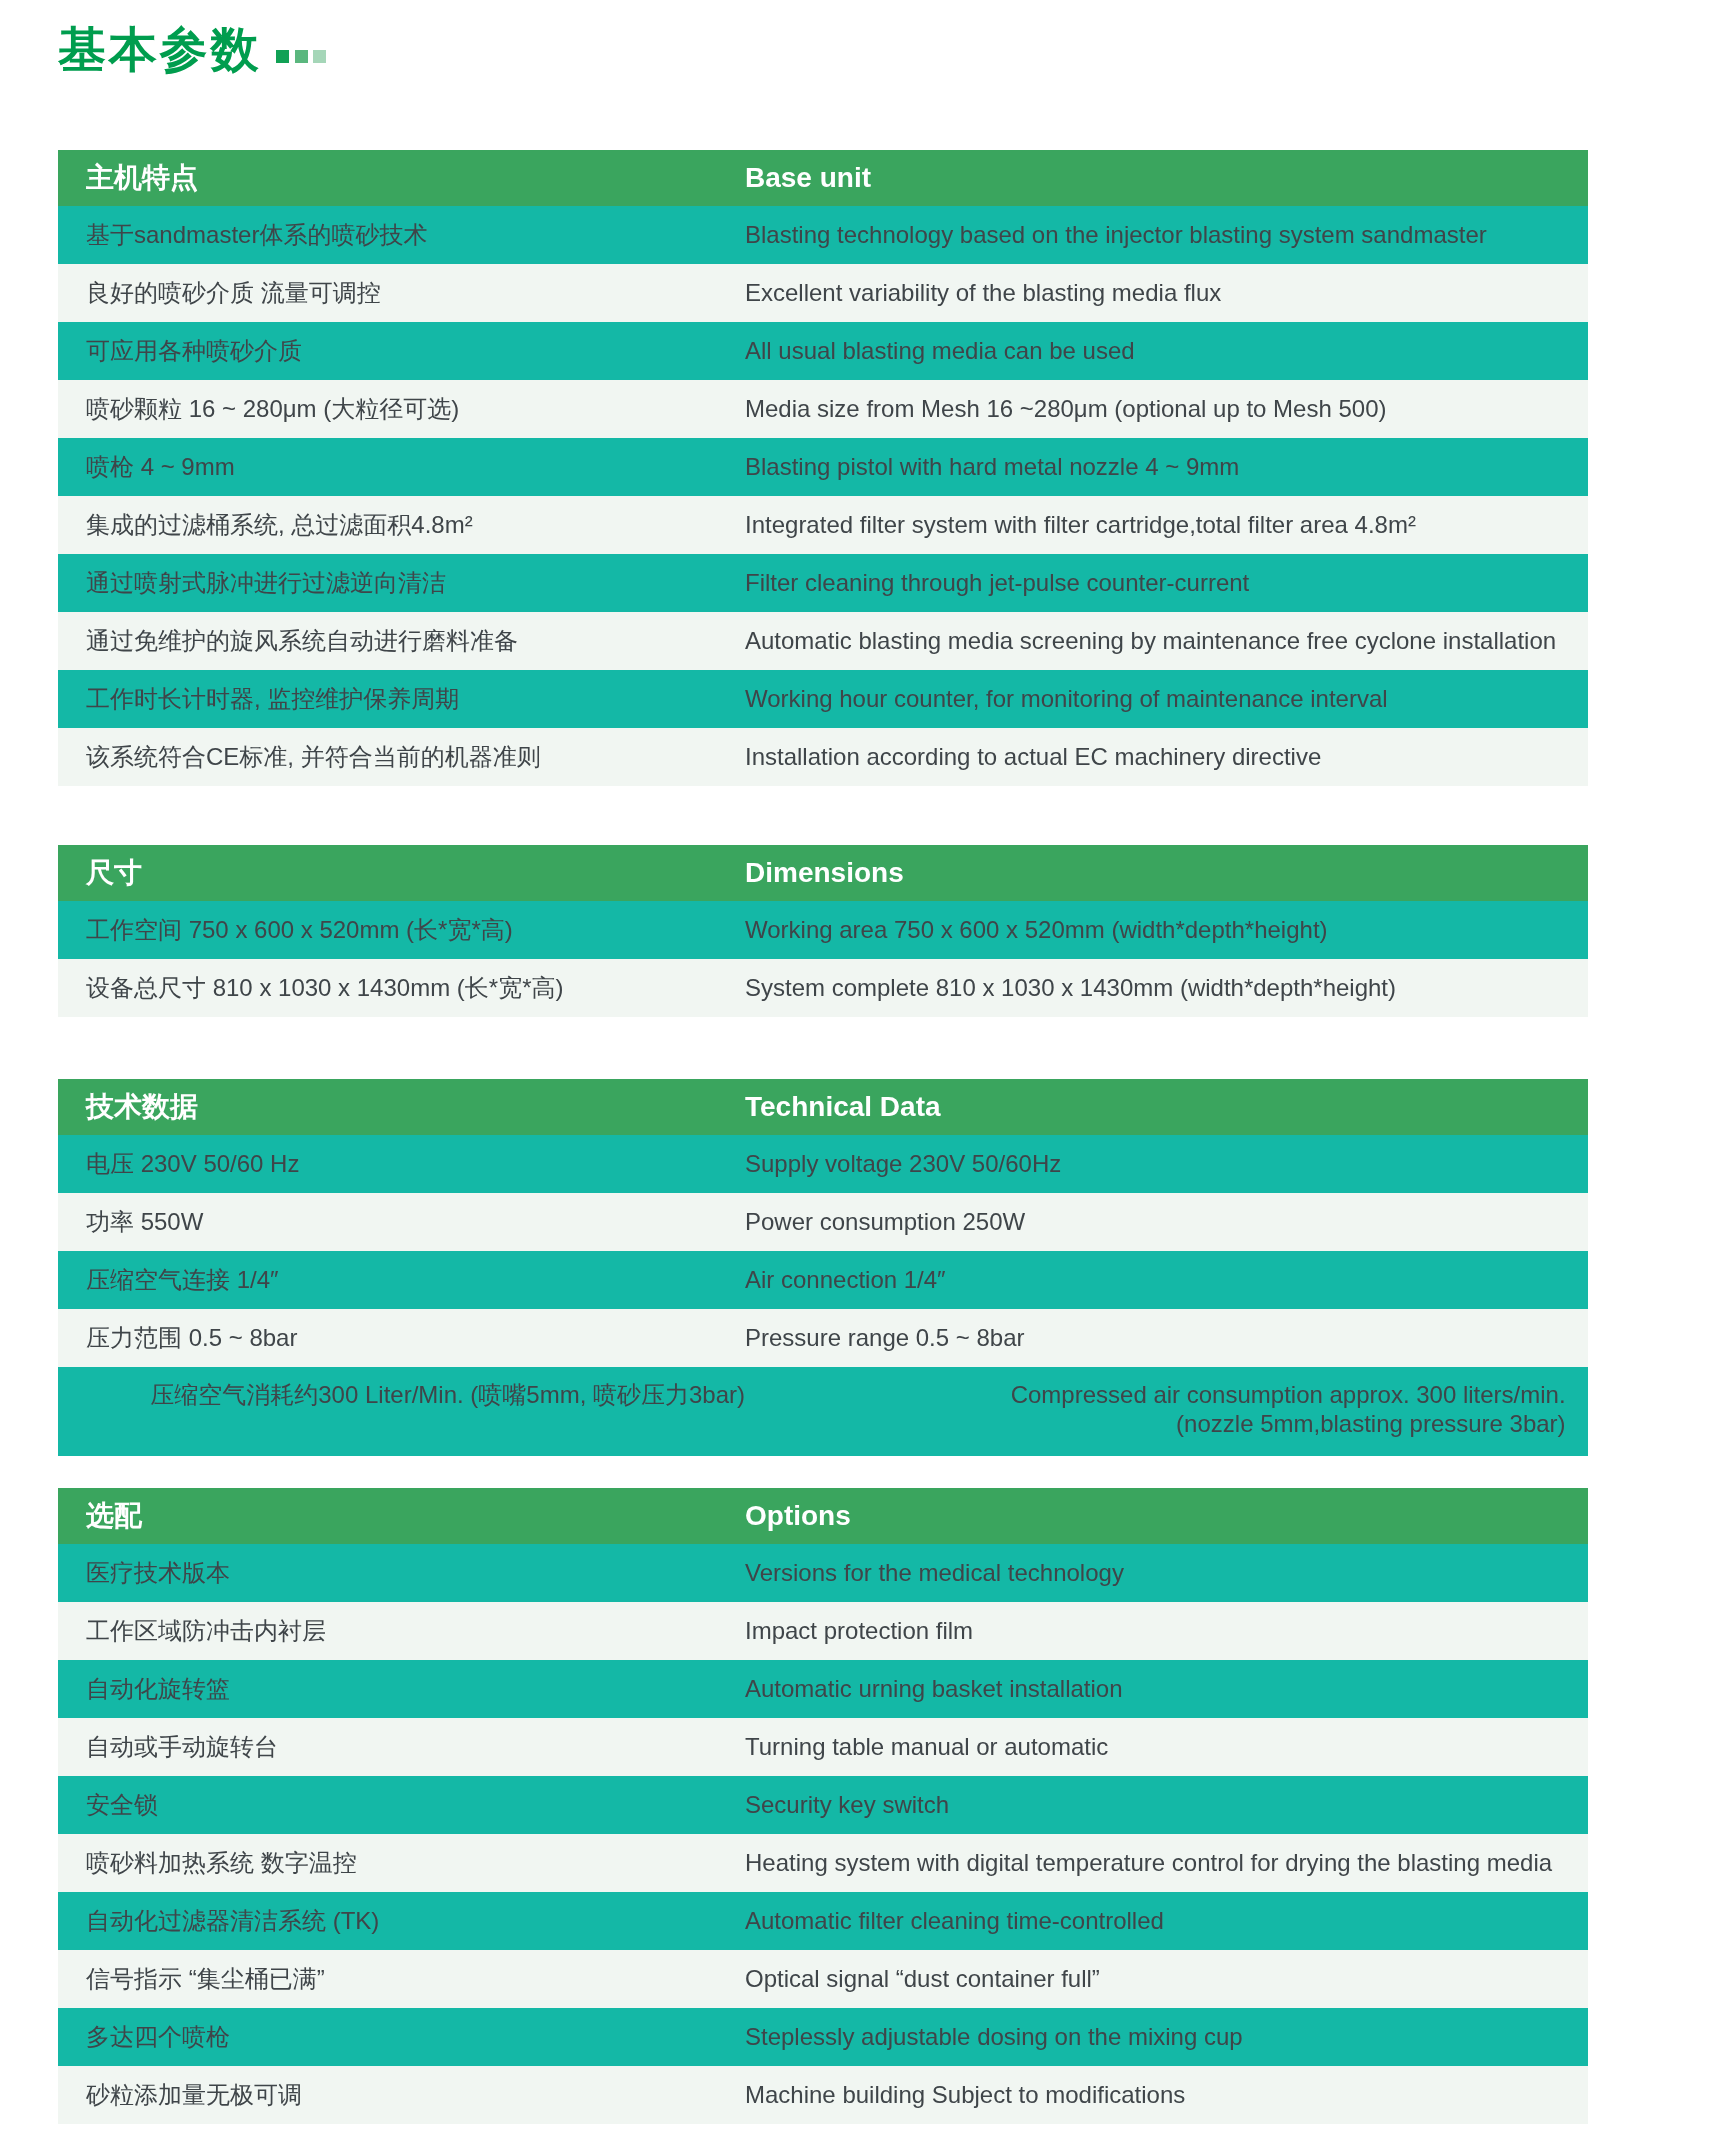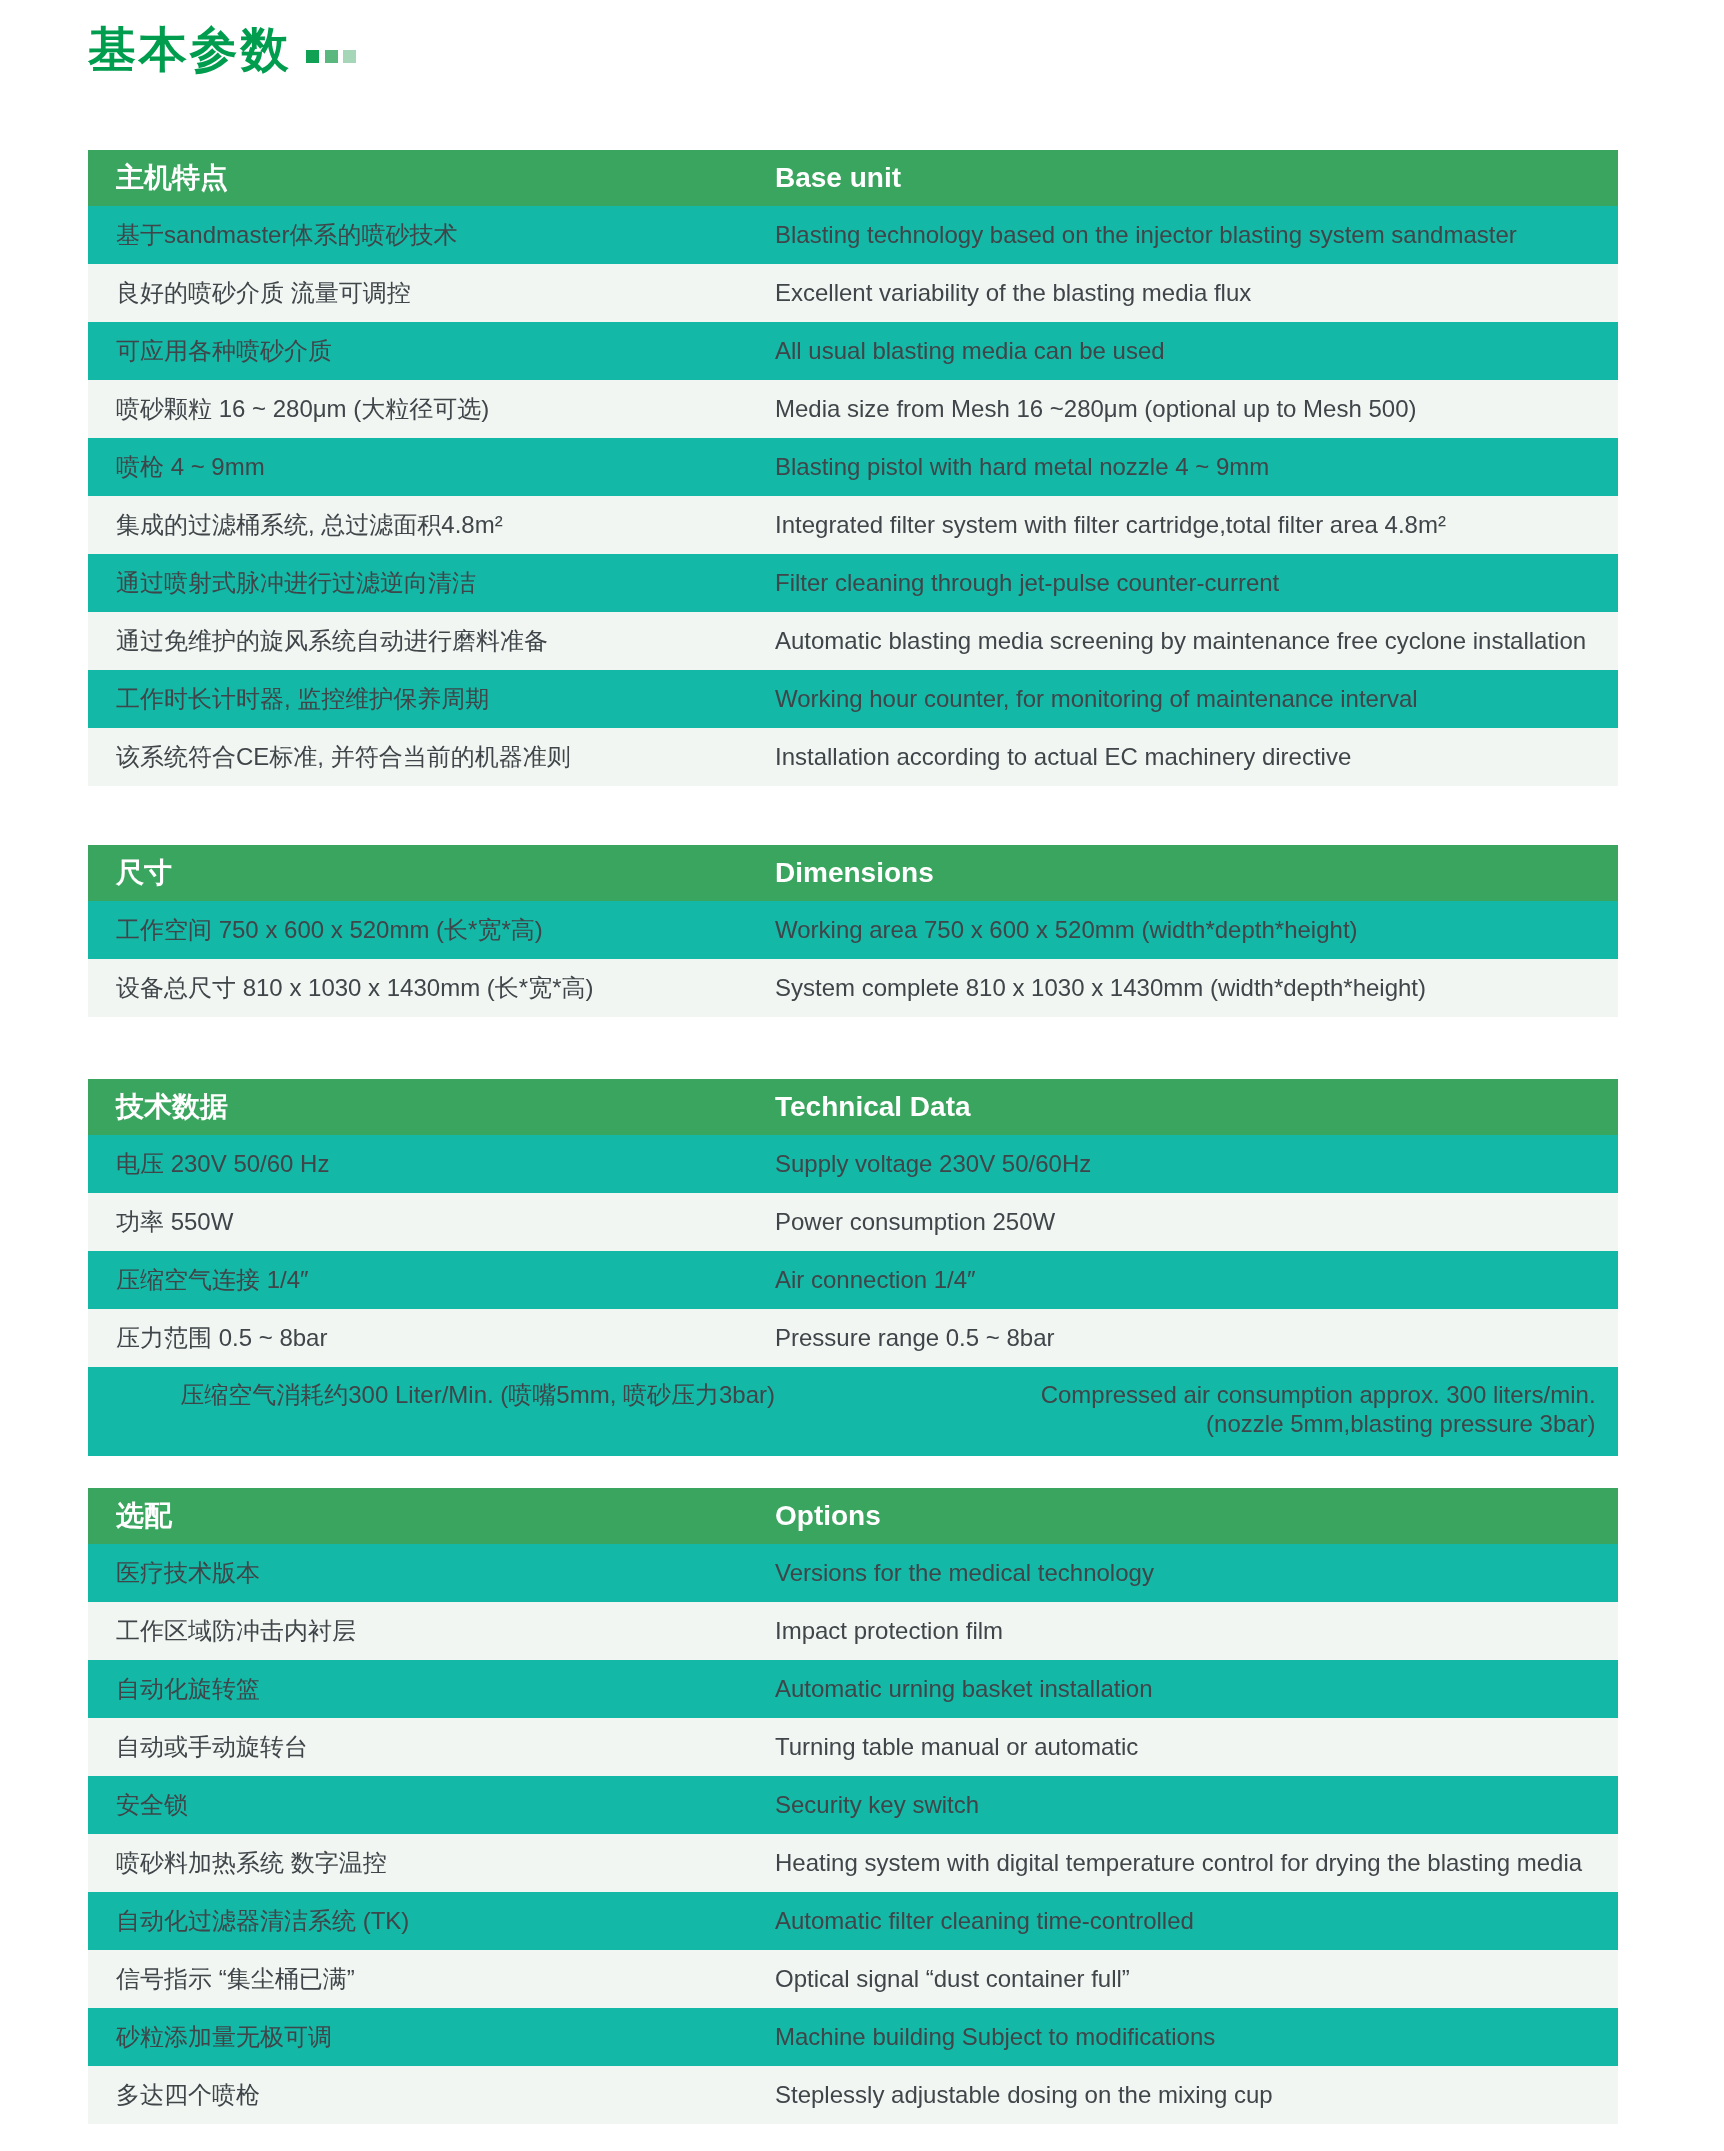--- a/index.html
+++ b/index.html
@@ -9,21 +9,21 @@
     font-family: "Liberation Sans", "DejaVu Sans", sans-serif;
   }
   body {
     width: 1725px;
     height: 2152px;
     position: relative;
     color: #3f4549;
   }
   .content {
     position: absolute;
-    left: 88px;
+    left: 58px;
     top: 0;
     width: 1530px;
   }
   
   .doc-title {
     margin-top: 22.4px;
     height: 56px;
     display: flex;
     align-items: center;
   }
@@ -238,24 +238,24 @@
       </div>
       <div class="row">
         <span class="col-cn cell-cn">自动化过滤器清洁系统 (TK)</span>
         <span class="col-en cell-en">Automatic filter cleaning time-controlled</span>
       </div>
       <div class="row">
         <span class="col-cn cell-cn">信号指示 “集尘桶已满”</span>
         <span class="col-en cell-en">Optical signal “dust container full”</span>
       </div>
       <div class="row">
+        <span class="col-cn cell-cn">多达四个喷枪</span>
+        <span class="col-en cell-en">Steplessly adjustable dosing on the mixing cup</span>
+      </div>
+      <div class="row">
         <span class="col-cn cell-cn">砂粒添加量无极可调</span>
         <span class="col-en cell-en">Machine building Subject to modifications</span>
       </div>
-      <div class="row">
-        <span class="col-cn cell-cn">多达四个喷枪</span>
-        <span class="col-en cell-en">Steplessly adjustable dosing on the mixing cup</span>
-      </div>
     </div>
   </div>
 
 </div>
 
 
 </body></html>

